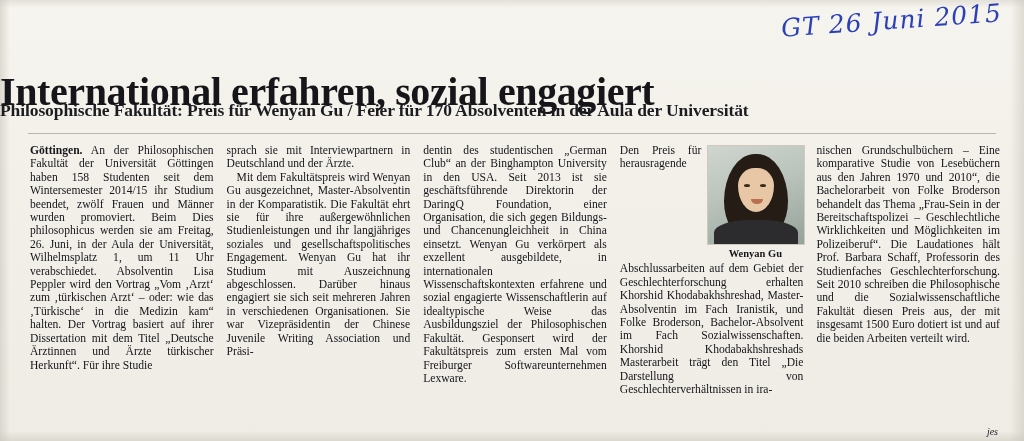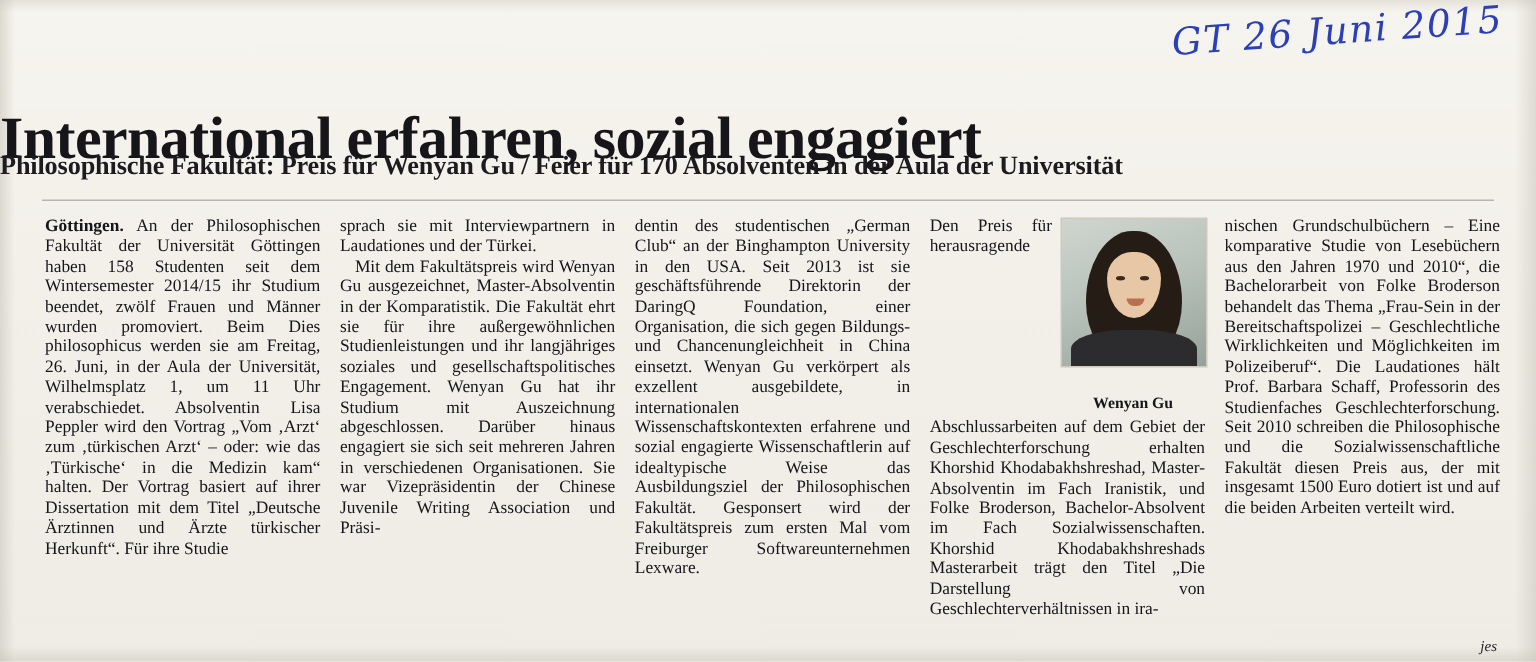--- a/index.html
+++ b/index.html
@@ -184,21 +184,21 @@
     position: absolute;
     left: 6px; bottom: -6px;
     width: 84px; height: 30px;
     background: #2c2c2e;
     border-radius: 42% 42% 0 0;
   }
   .photo-caption {
     font-size: 10.5px;
     font-weight: bold;
     text-align: center;
-    padding-top: 18px;
+    padding-top: 2px;
     color: #15151a;
     font-family: "Liberation Serif", serif;
   }
 
   .byline {
     position: absolute;
     right: 26px;
     bottom: 4px;
     font-size: 10px;
     font-style: italic;
@@ -224,21 +224,21 @@
 
   <div class="rule"></div>
 
   <div class="columns">
 
     <div class="col">
       <p><span class="lede-city">Göttingen.</span><span> An der Philosophischen Fakultät der Universität Göttingen haben 158 Studenten seit dem Wintersemester 2014/15 ihr Studium beendet, zwölf Frauen und Männer wurden promoviert. Beim Dies philosophicus werden sie am Freitag, 26. Juni, in der Aula der Universität, Wilhelmsplatz 1, um 11 Uhr verabschiedet. Absolventin Lisa Peppler wird den Vortrag „Vom ‚Arzt‘ zum ‚türkischen Arzt‘ – oder: wie das ‚Türkische‘ in die Medizin kam“ halten. Der Vortrag basiert auf ihrer Dissertation mit dem Titel „Deutsche Ärztinnen und Ärzte türkischer Herkunft“. Für ihre Studie</span></p>
     </div>
 
     <div class="col">
-      <p>sprach sie mit Interviewpartnern in Laudationes und der Türkei.</p>
+      <p>sprach sie mit Interviewpartnern in Deutschland und der Ärzte.</p>
       <p style="text-indent:10px">Mit dem Fakultätspreis wird Wenyan Gu ausgezeichnet, Master-Absolventin in der Komparatistik. Die Fakultät ehrt sie für ihre außergewöhnlichen Studienleistungen und ihr langjähriges soziales und gesellschaftspolitisches Engagement. Wenyan Gu hat ihr Studium mit Auszeichnung abgeschlossen. Darüber hinaus engagiert sie sich seit mehreren Jahren in verschiedenen Organisationen. Sie war Vizepräsidentin der Chinese Juvenile Writing Association und Präsi-</p>
     </div>
 
     <div class="col">
       <p>dentin des studentischen „German Club“ an der Binghampton University in den USA. Seit 2013 ist sie geschäftsführende Direktorin der DaringQ Foundation, einer Organisation, die sich gegen Bildungs- und Chancenungleichheit in China einsetzt. Wenyan Gu verkörpert als exzellent ausgebildete, in internationalen Wissenschaftskontexten erfahrene und sozial engagierte Wissenschaftlerin auf idealtypische Weise das Ausbildungsziel der Philosophischen Fakultät. Gesponsert wird der Fakultätspreis zum ersten Mal vom Freiburger Softwareunternehmen Lexware.</p>
     </div>
 
     <div class="col">
       <div class="photo-wrap">
         <div class="photo">

